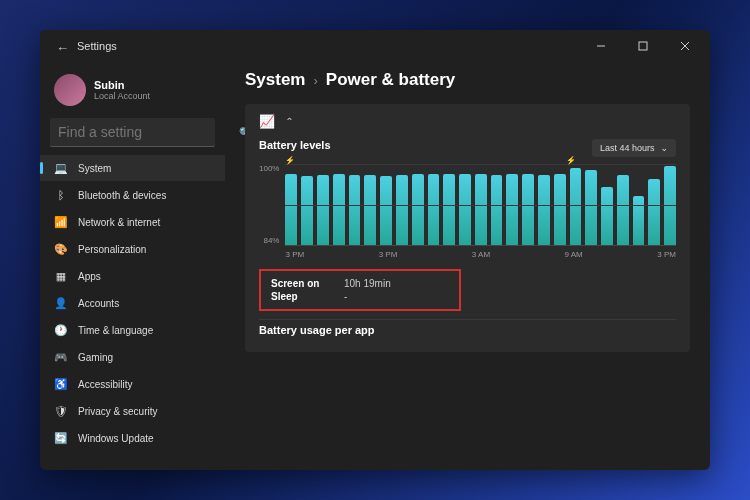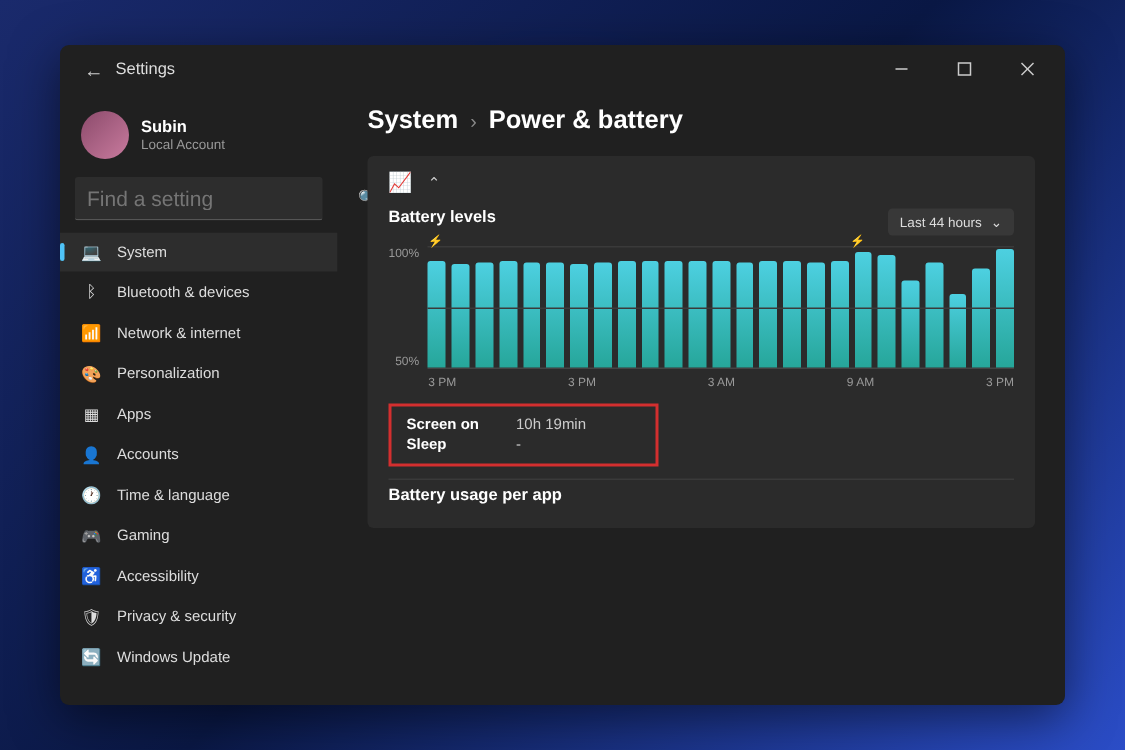--- a/index.html
+++ b/index.html
@@ -43,21 +43,21 @@
 .chart{position:relative;height:95px;display:flex;margin-bottom:10px}
 .y-axis{display:flex;flex-direction:column;justify-content:space-between;padding-right:6px;padding-bottom:14px}
 .y-tick{color:#999;font-size:8px;text-align:right}
 .chart-area{flex:1;position:relative;display:flex;flex-direction:column}
 .bars{flex:1;display:flex;align-items:flex-end;gap:4px;border-bottom:1px solid #444;position:relative}
 .gridline{position:absolute;left:0;right:0;border-top:1px solid #3a3a3a}
 .bar{flex:1;background:linear-gradient(180deg,#4dd0e1,#26a69a);border-radius:2px 2px 0 0;min-width:3px}
 .x-axis{display:flex;justify-content:space-between;padding-top:4px}
 .x-tick{color:#999;font-size:8px}
 .plug{color:#888;font-size:8px;position:absolute;top:-8px}
-.stats{border:2px solid #d32f2f;padding:6px 10px;width:180px;margin-bottom:8px}
+.stats{border:2px solid #d32f2f;padding:6px 10px;width:202px;margin-bottom:8px}
 .stat-row{display:flex;gap:18px;color:#fff;font-size:10px;padding:1px 0}
 .stat-label{width:55px;font-weight:600}
 .stat-val{color:#ccc}
 .section-title{color:#fff;font-size:11px;font-weight:600;padding:4px 0 4px;border-top:1px solid #3a3a3a;margin-top:4px}
 ::-webkit-scrollbar{width:6px}
 ::-webkit-scrollbar-thumb{background:#555;border-radius:3px}
 </style>
 </head>
 <body>
 <div class="bgshape"></div>
@@ -162,21 +162,21 @@
           <div class="chart-header">
             <span class="chart-title">Battery levels</span>
             <div class="dropdown">
               <span>Last 44 hours</span>
               <span>⌄</span>
             </div>
           </div>
           <div class="chart">
             <div class="y-axis" id="yaxis">
                 <div class="y-tick">100%</div>
-                <div class="y-tick">50%</div>
+                <div class="y-tick">84%</div>
               </div>
             <div class="chart-area">
               <div class="bars" id="bars">
                 <div class="gridline" style="top:0"></div>
                 <div class="gridline" style="top:50%"></div>
               <span class="plug" style="left: 0%;">⚡</span>
                   <div class="bar" style="height: 88%;"></div>
                   <div class="bar" style="height: 85%;"></div>
                   <div class="bar" style="height: 86%;"></div>
                   <div class="bar" style="height: 88%;"></div>

